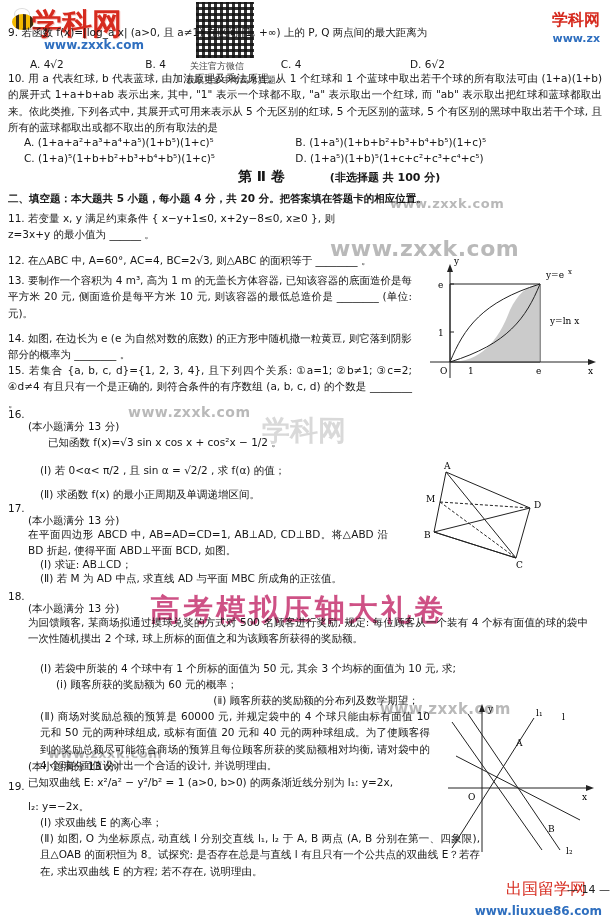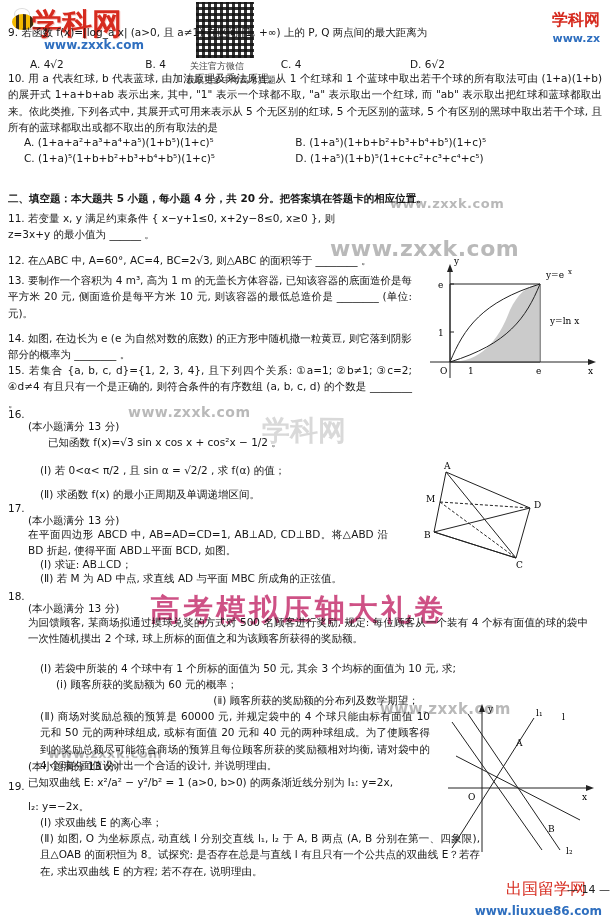--- a/index.html
+++ b/index.html
@@ -100,20 +100,24 @@
   </div>
   <div class="blk" style="left:24px;top:134px;width:580px;">
     <span class="opt" style="width:268px;">A. (1+a+a²+a³+a⁴+a⁵)(1+b⁵)(1+c)⁵</span>
     <span class="opt">B. (1+a⁵)(1+b+b²+b³+b⁴+b⁵)(1+c)⁵</span>
   </div>
   <div class="blk" style="left:24px;top:150px;width:580px;">
     <span class="opt" style="width:268px;">C. (1+a)⁵(1+b+b²+b³+b⁴+b⁵)(1+c)⁵</span>
     <span class="opt">D. (1+a⁵)(1+b)⁵(1+c+c²+c³+c⁴+c⁵)</span>
   </div>
 
+  <div class="juan">
+    <span>第 Ⅱ 卷</span>
+    <span class="sm" style="margin-left:40px;">(非选择题 共 100 分)</span>
+  </div>
 
   <div class="blk sec" style="left:8px;top:190px;width:594px;">二、填空题：本大题共 5 小题，每小题 4 分，共 20 分。把答案填在答题卡的相应位置。</div>
 
   <div class="blk" style="left:8px;top:210px;width:330px;">
     <span>11.</span>
     <span>若变量 x, y 满足约束条件 { x−y+1≤0, x+2y−8≤0, x≥0 }, 则 z=3x+y 的最小值为 ______ 。</span>
   </div>
 
   <div class="blk" style="left:8px;top:252px;width:440px;">
     <span>12.</span>

